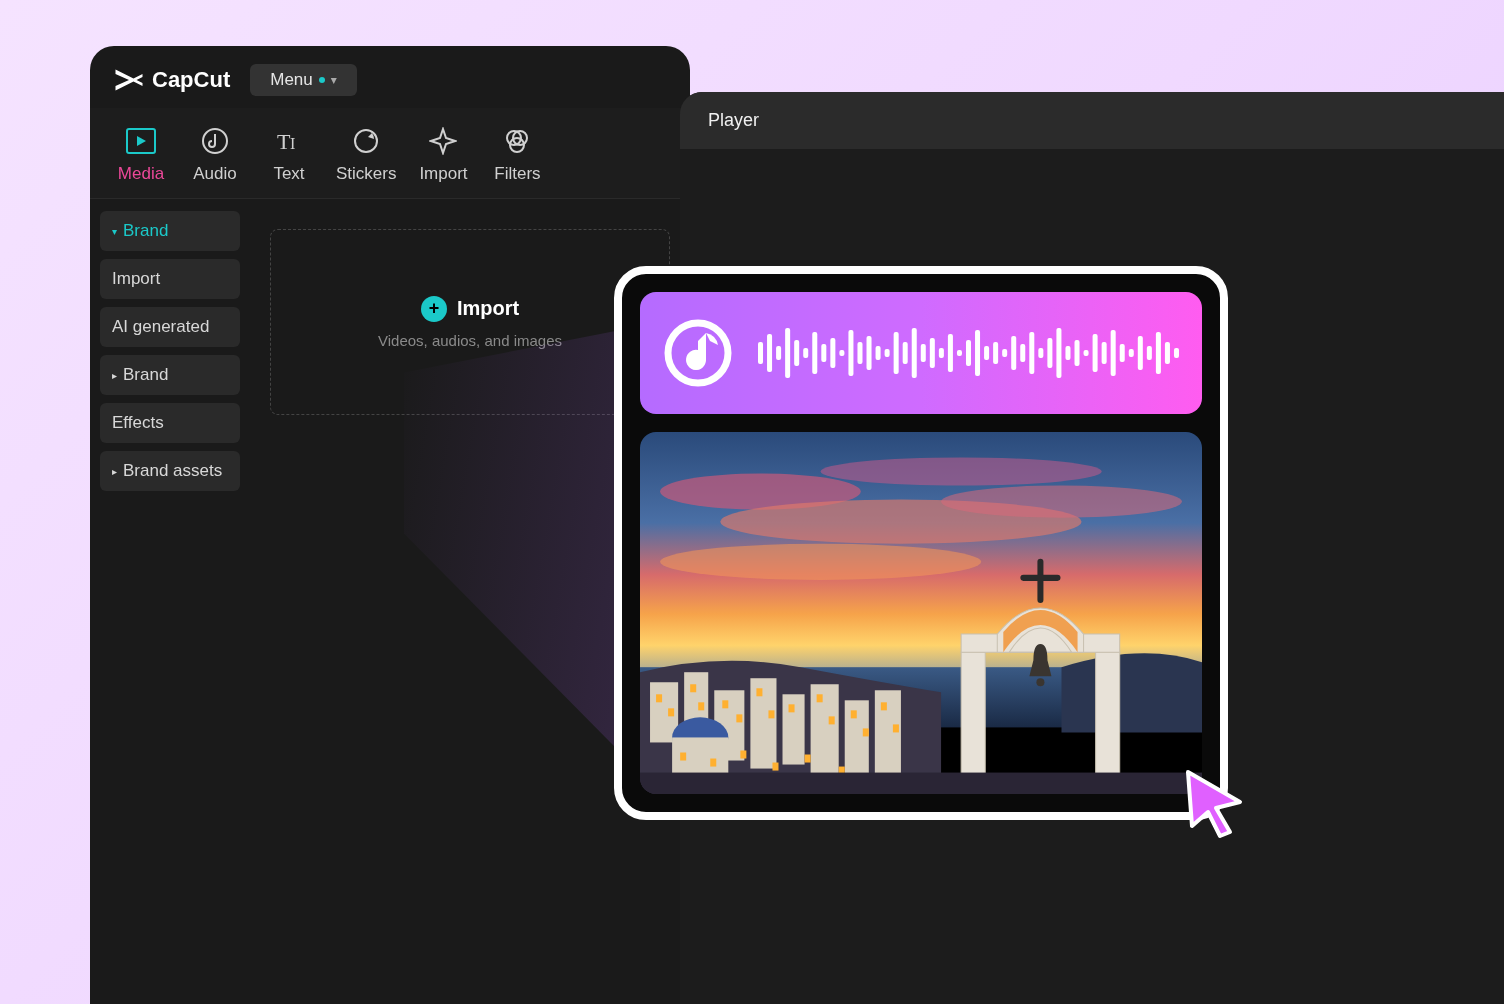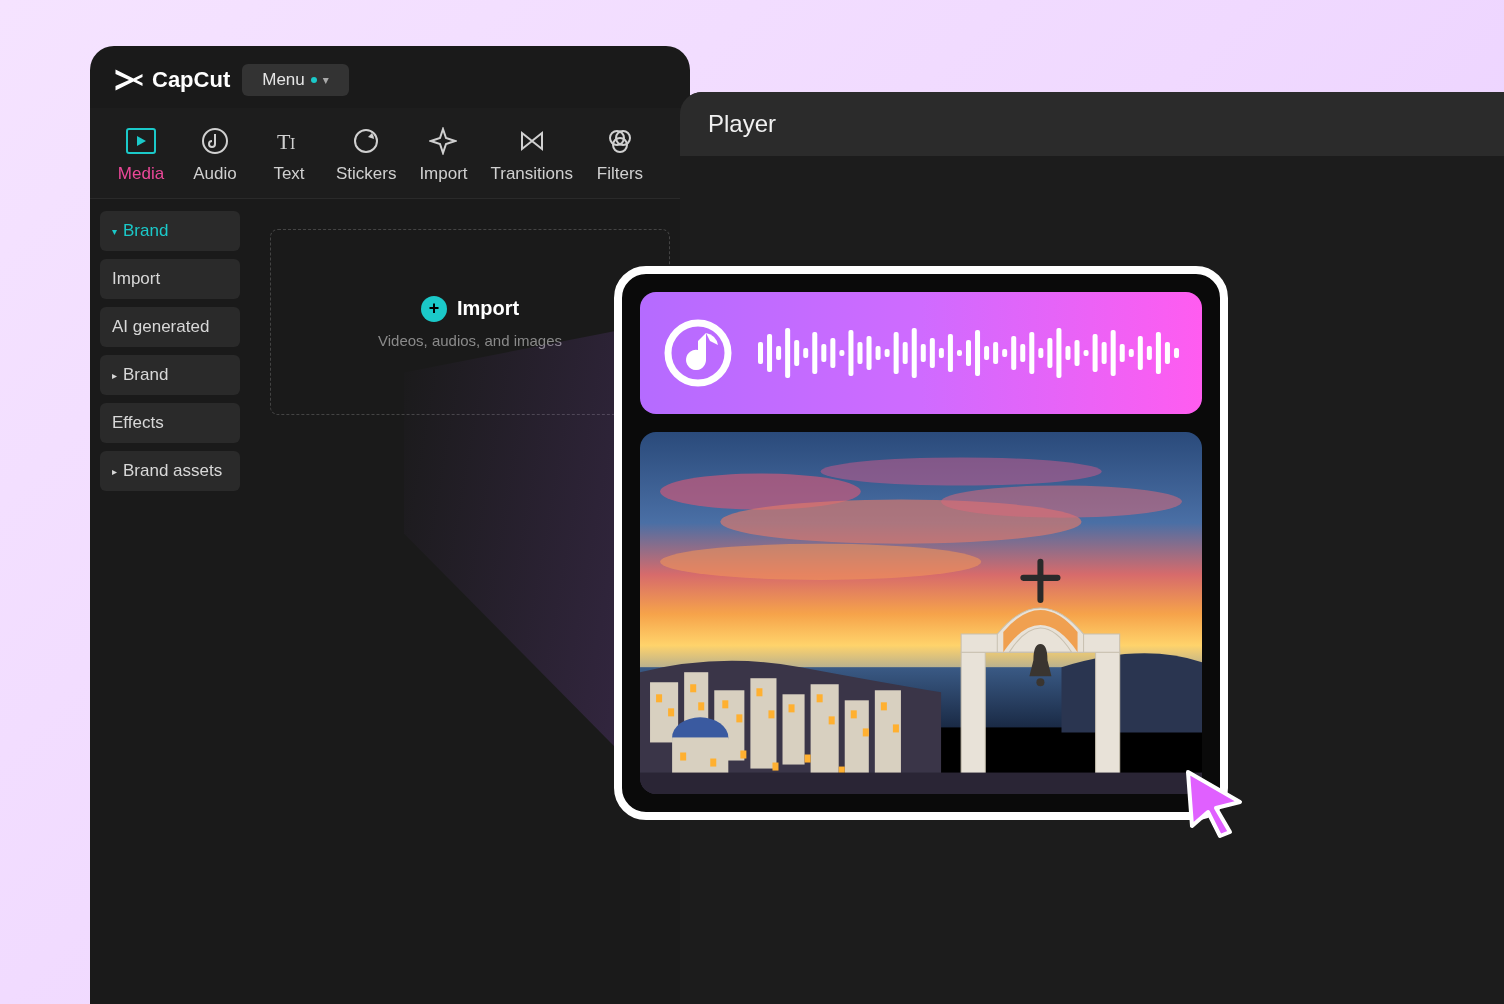--- a/index.html
+++ b/index.html
@@ -18,21 +18,21 @@
   left: 90px;
   width: 600px;
   height: 958px;
   background: #1a1a1a;
   border-radius: 24px 24px 0 0;
 }
 
 .titlebar {
   display: flex;
   align-items: center;
-  gap: 12px;
+  gap: 20px;
   padding: 18px 24px 12px 24px;
 }
 
 .logo {
   display: flex;
   align-items: center;
   gap: 8px;
   color: #fff;
   font-weight: 700;
   font-size: 22px;
@@ -127,21 +127,21 @@
   right: 0;
   height: 912px;
   background: #1c1c1c;
   border-radius: 22px 0 0 0;
 }
 .player-header {
   background: #2b2b2b;
   padding: 18px 28px;
   border-radius: 22px 0 0 0;
   color: #f0f0f0;
-  font-size: 24px;
+  font-size: 18px;
   font-weight: 500;
 }
 
 .popup-card {
   position: absolute;
   top: 266px;
   left: 614px;
   width: 614px;
   background: #0a0a0a;
   border: 8px solid #fff;
@@ -249,28 +249,20 @@
       </span>
       <span>Stickers</span>
     </div>
     <div class="tool-tab">
       <span class="ico">
         <svg width="28" height="28" viewBox="0 0 28 28">
             <path d="M14 2 L17 11 L26 14 L17 17 L14 26 L11 17 L2 14 L11 11 Z" fill="none" stroke="#d0d0d0" stroke-width="2"></path>
           </svg>
       </span>
       <span>Import</span>
-    </div>
-    <div class="tool-tab">
-      <span class="ico">
-        <svg width="28" height="28" viewBox="0 0 28 28">
-            <path d="M4 6 L14 14 L4 22 Z M24 6 L14 14 L24 22 Z" fill="none" stroke="#d0d0d0" stroke-width="2"></path>
-          </svg>
-      </span>
-      <span>Transitions</span>
     </div>
     <div class="tool-tab">
       <span class="ico">
         <svg width="28" height="28" viewBox="0 0 28 28">
             <circle cx="11" cy="11" r="7" fill="none" stroke="#d0d0d0" stroke-width="2"></circle>
             <circle cx="17" cy="11" r="7" fill="none" stroke="#d0d0d0" stroke-width="2"></circle>
             <circle cx="14" cy="18" r="7" fill="none" stroke="#d0d0d0" stroke-width="2"></circle>
           </svg>
       </span>
       <span>Filters</span>

